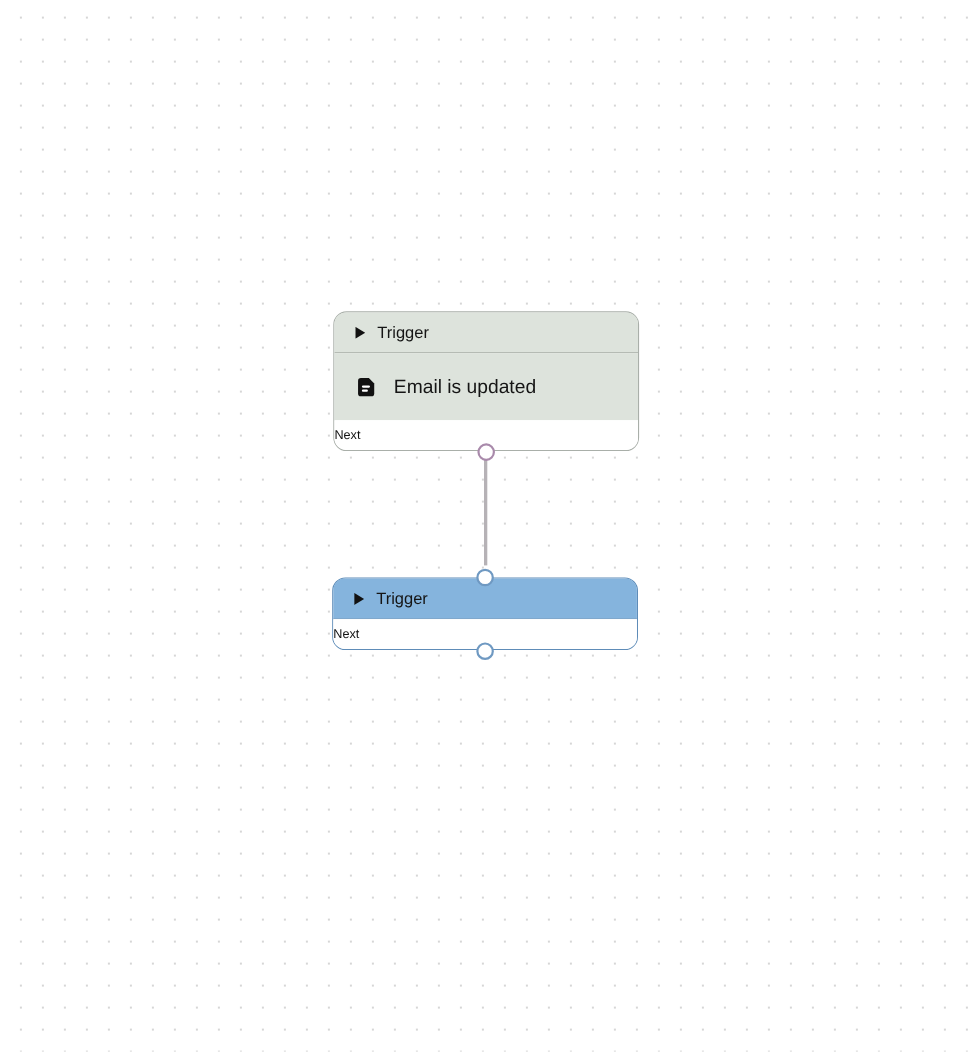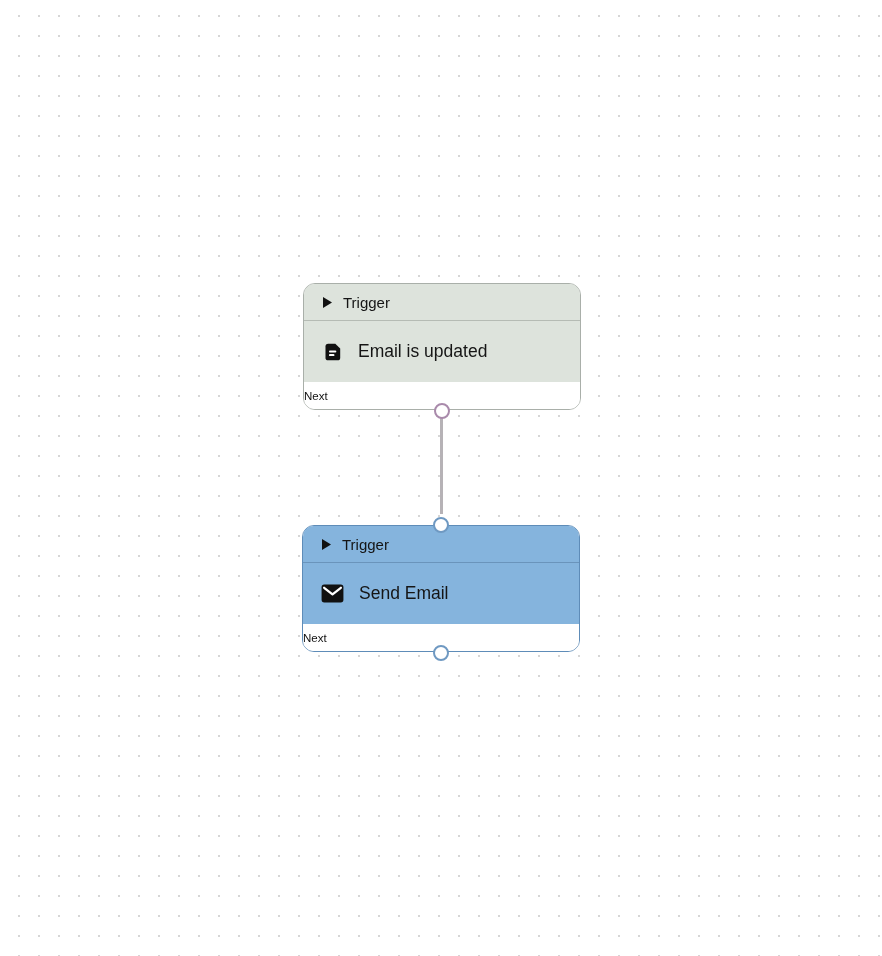--- a/index.html
+++ b/index.html
@@ -110,28 +110,19 @@
   <div class="node node-action" style="--fill: #85b4dd; --border: #5e8cb8; --divider: #6a94bb; --footer-fill: #ffffff; --text: #151515; --port-stroke: #6f99c2; --port-fill: #ffffff;">
     <div class="port port-in"></div>
     <div class="node-header">
       <span class="collapse-icon">
         <svg width="9" height="11" viewBox="0 0 9 11">
             <polygon points="0,0 9,5.5 0,11" fill="#111"></polygon>
           </svg>
       </span>
       <span>Trigger</span>
     </div>
-    <div class="node-body">
-      <span class="node-icon">
-        <svg width="23" height="19" viewBox="0 0 24 20">
-          <rect x="0.5" y="0.5" width="23" height="19" rx="2.8" fill="#111"></rect>
-          <polyline points="3.2,4 12,11 20.8,4" fill="none" stroke="#fff" stroke-width="2.4" stroke-linecap="round" stroke-linejoin="round"></polyline>
-        </svg>
-      </span>
-      <span>Send Email</span>
-    </div>
     <div class="node-footer">
       <span>Next</span>
     </div>
     <div class="port port-out"></div>
   </div>
 
 </div>
 
 </body></html>

